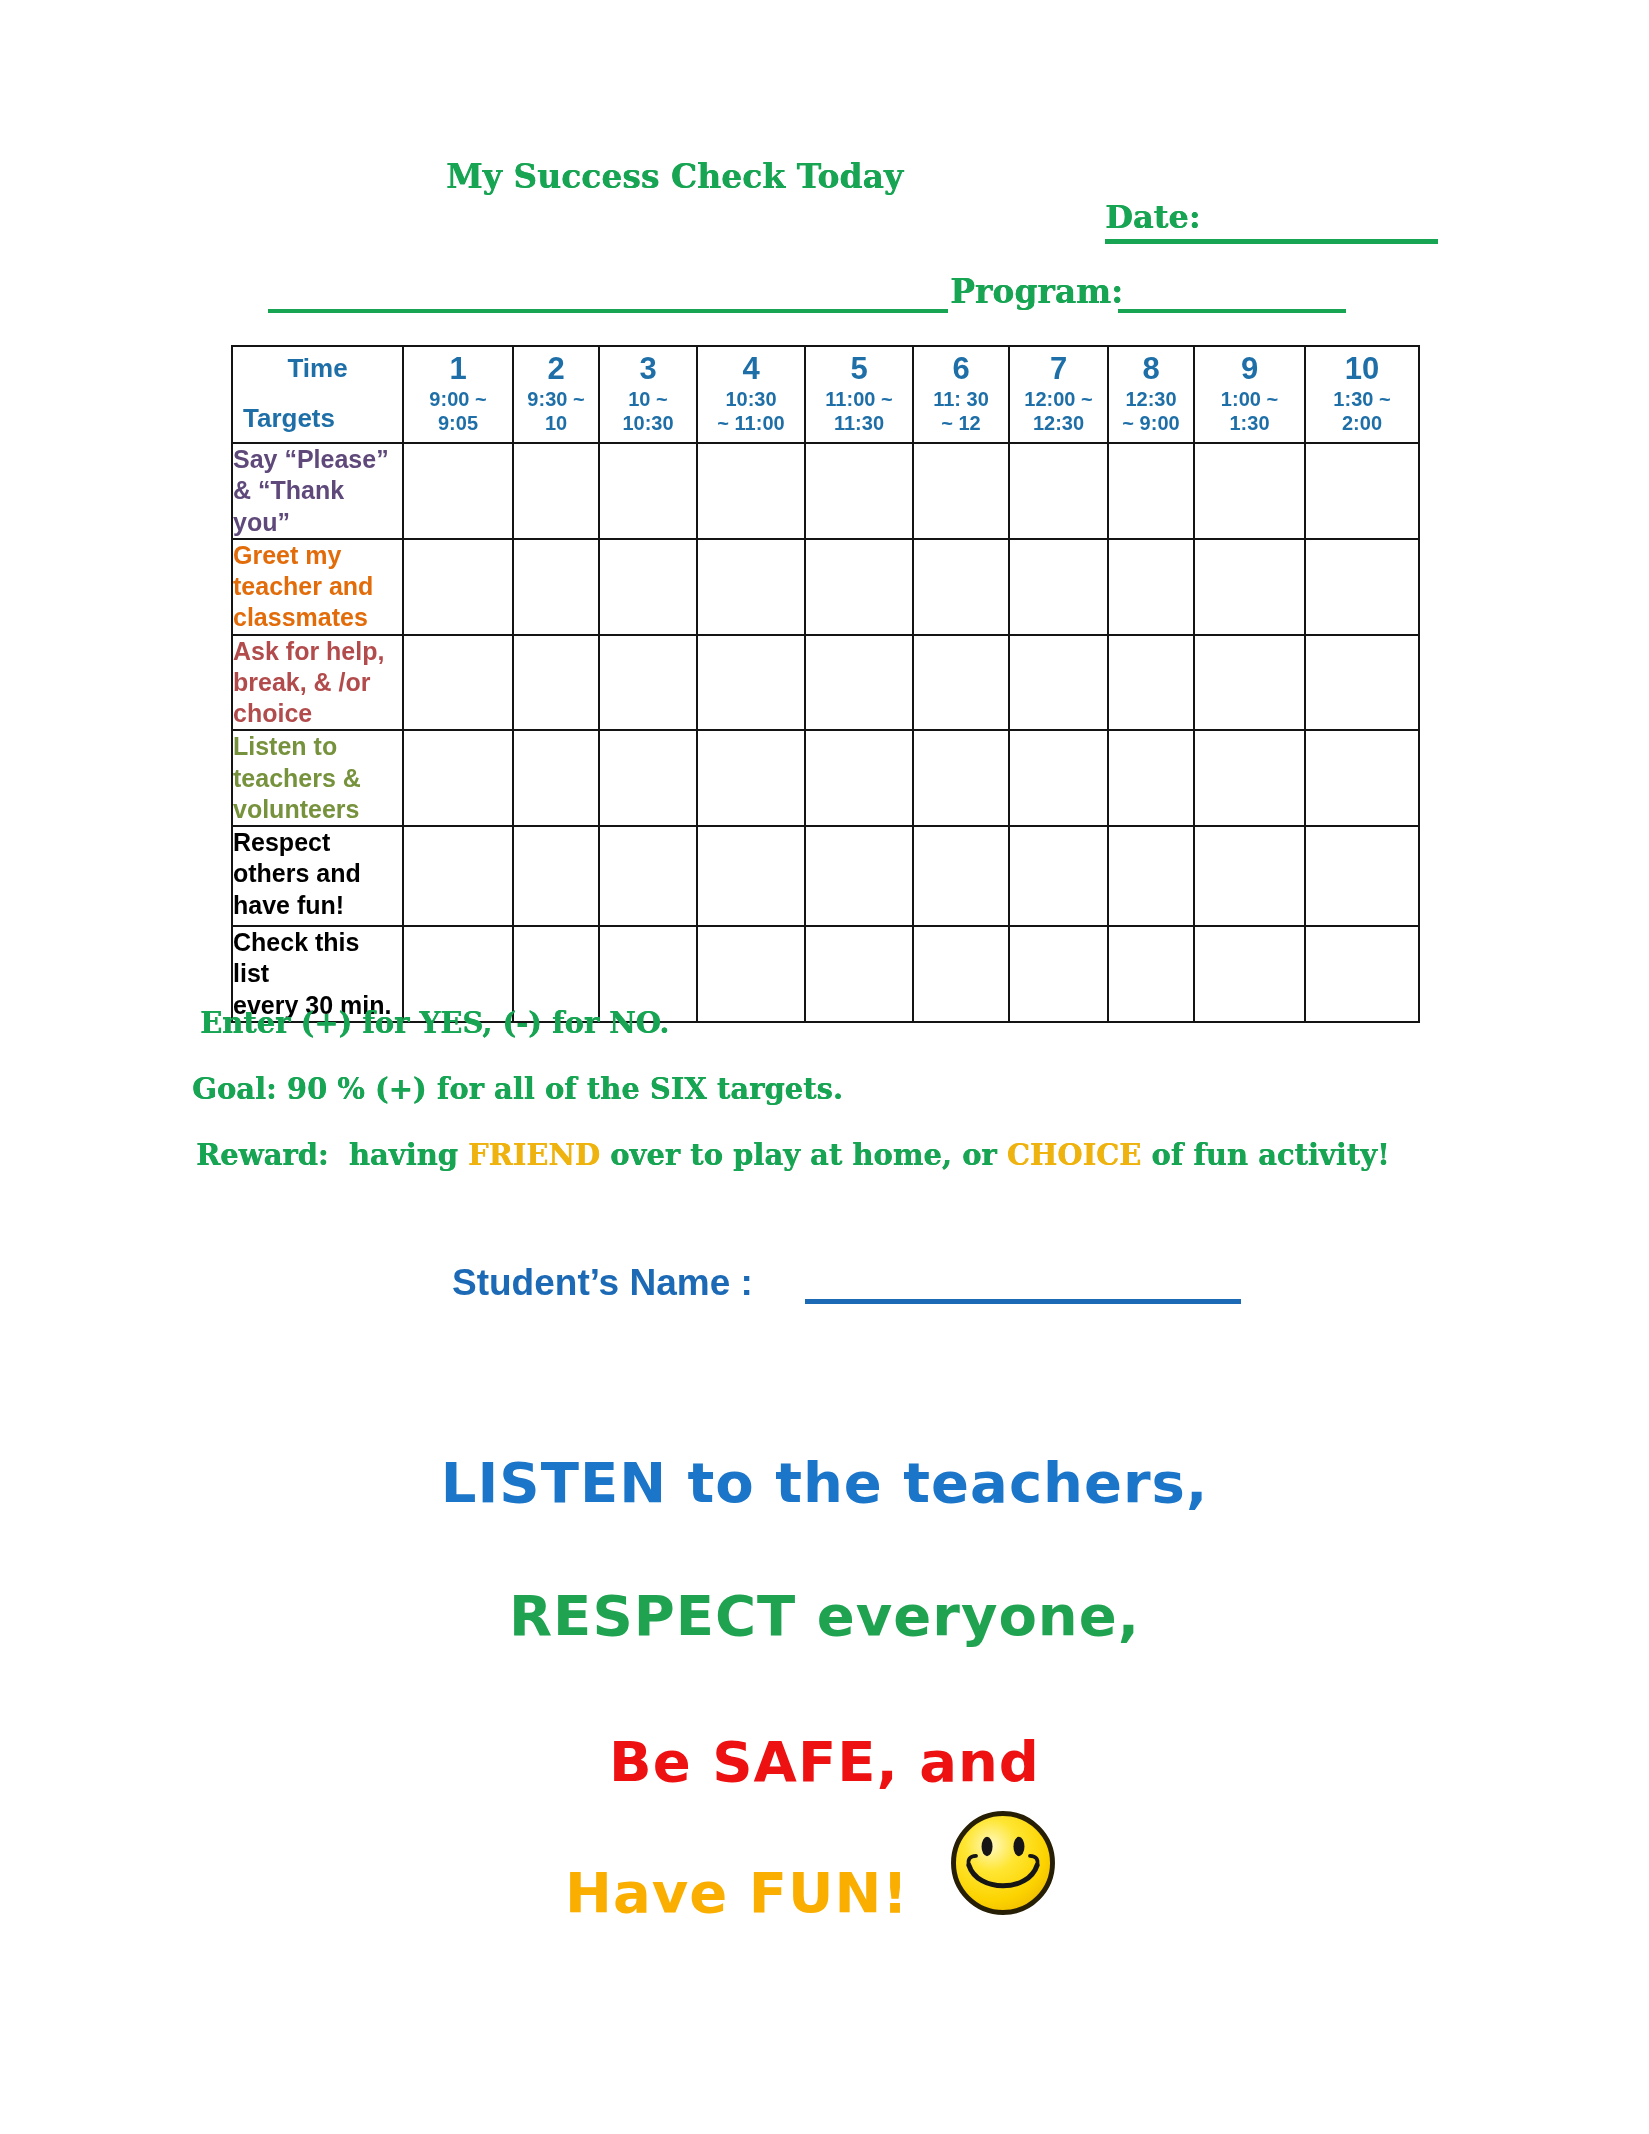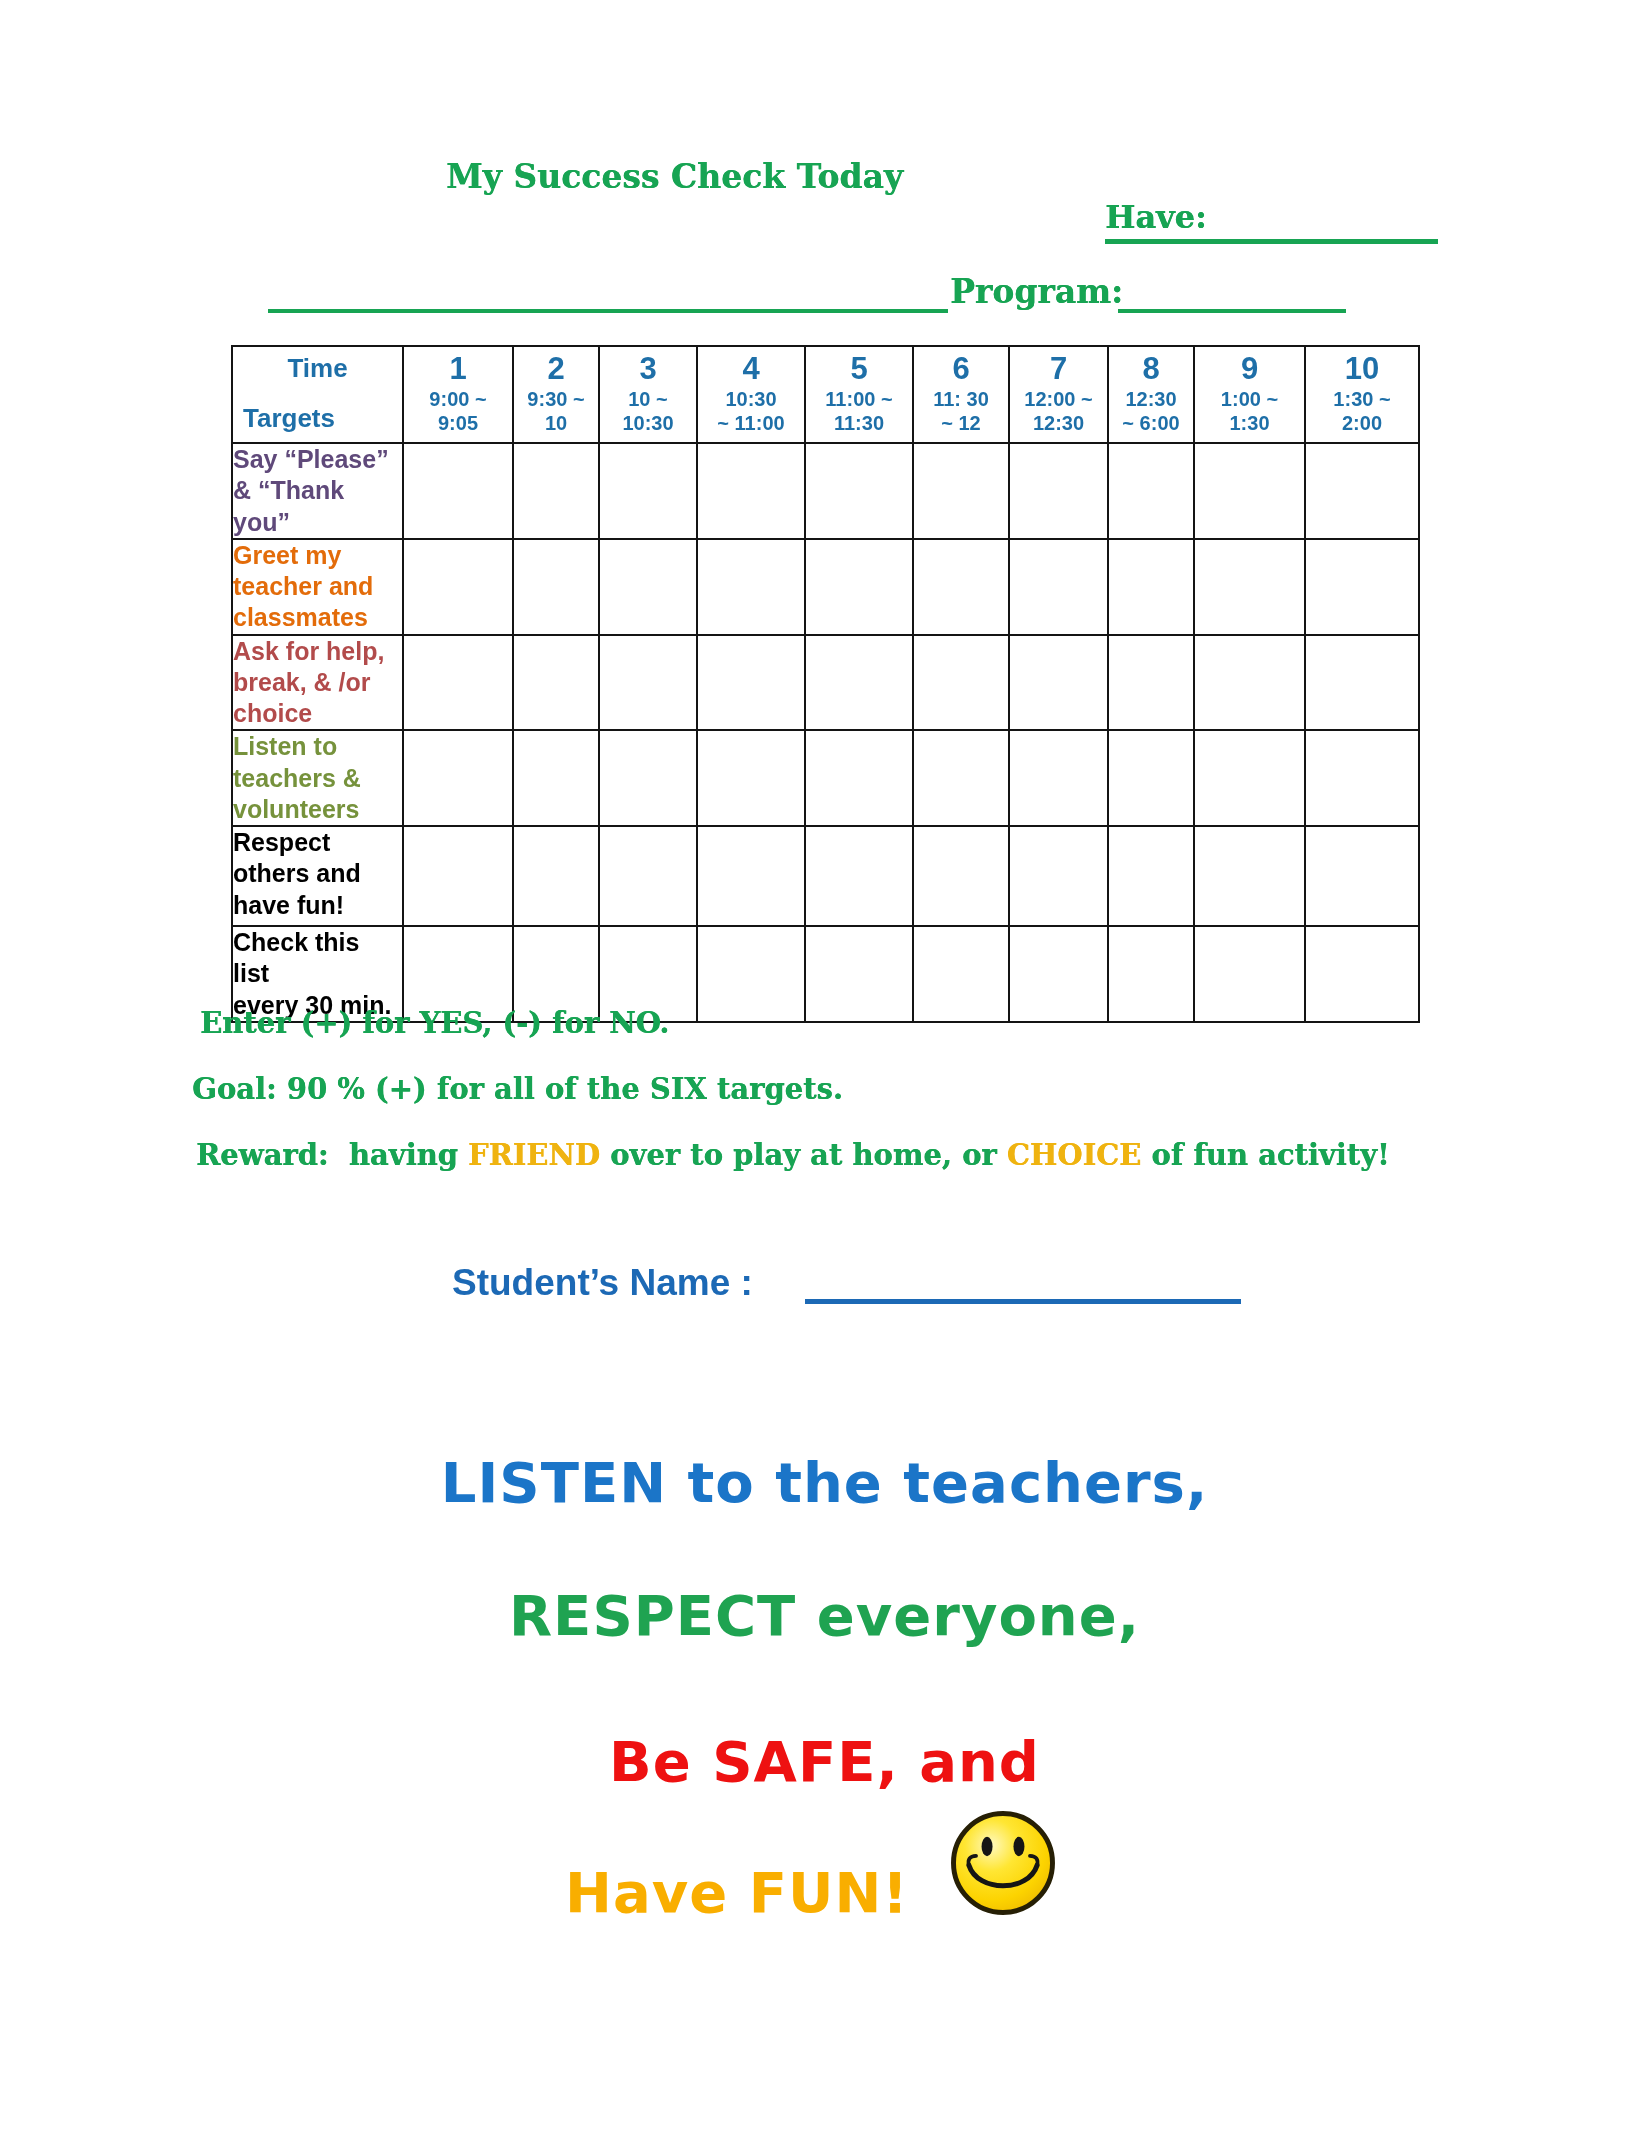--- a/index.html
+++ b/index.html
@@ -65,21 +65,21 @@
 
   .smiley { position:absolute; left:948px; top:1806px; width:110px; height:114px; }
 </style>
 </head>
 <body>
 
 <div class="page">
 
   <div class="title fancy">My Success Check Today</div>
   <div class="date-wrap">
-    <span class="fancy">Have:</span>
+    <span class="fancy">Date:</span>
   </div>
   <div class="prog-line-left"></div>
   <div class="prog-label fancy">Program:</div>
   <div class="prog-line-right"></div>
 
   <div class="grid-wrap">
     <table class="grid">
       <colgroup>
         <col style="width:171px">
           <col style="width:110px">
@@ -130,21 +130,21 @@
               <div class="rng">~ 12</div>
             </th>
             <th class="timecol">
               <div class="num">7</div>
               <div class="rng">12:00 ~</div>
               <div class="rng">12:30</div>
             </th>
             <th class="timecol">
               <div class="num">8</div>
               <div class="rng">12:30</div>
-              <div class="rng">~ 6:00</div>
+              <div class="rng">~ 9:00</div>
             </th>
             <th class="timecol">
               <div class="num">9</div>
               <div class="rng">1:00 ~</div>
               <div class="rng">1:30</div>
             </th>
             <th class="timecol">
               <div class="num">10</div>
               <div class="rng">1:30 ~</div>
               <div class="rng">2:00</div>

